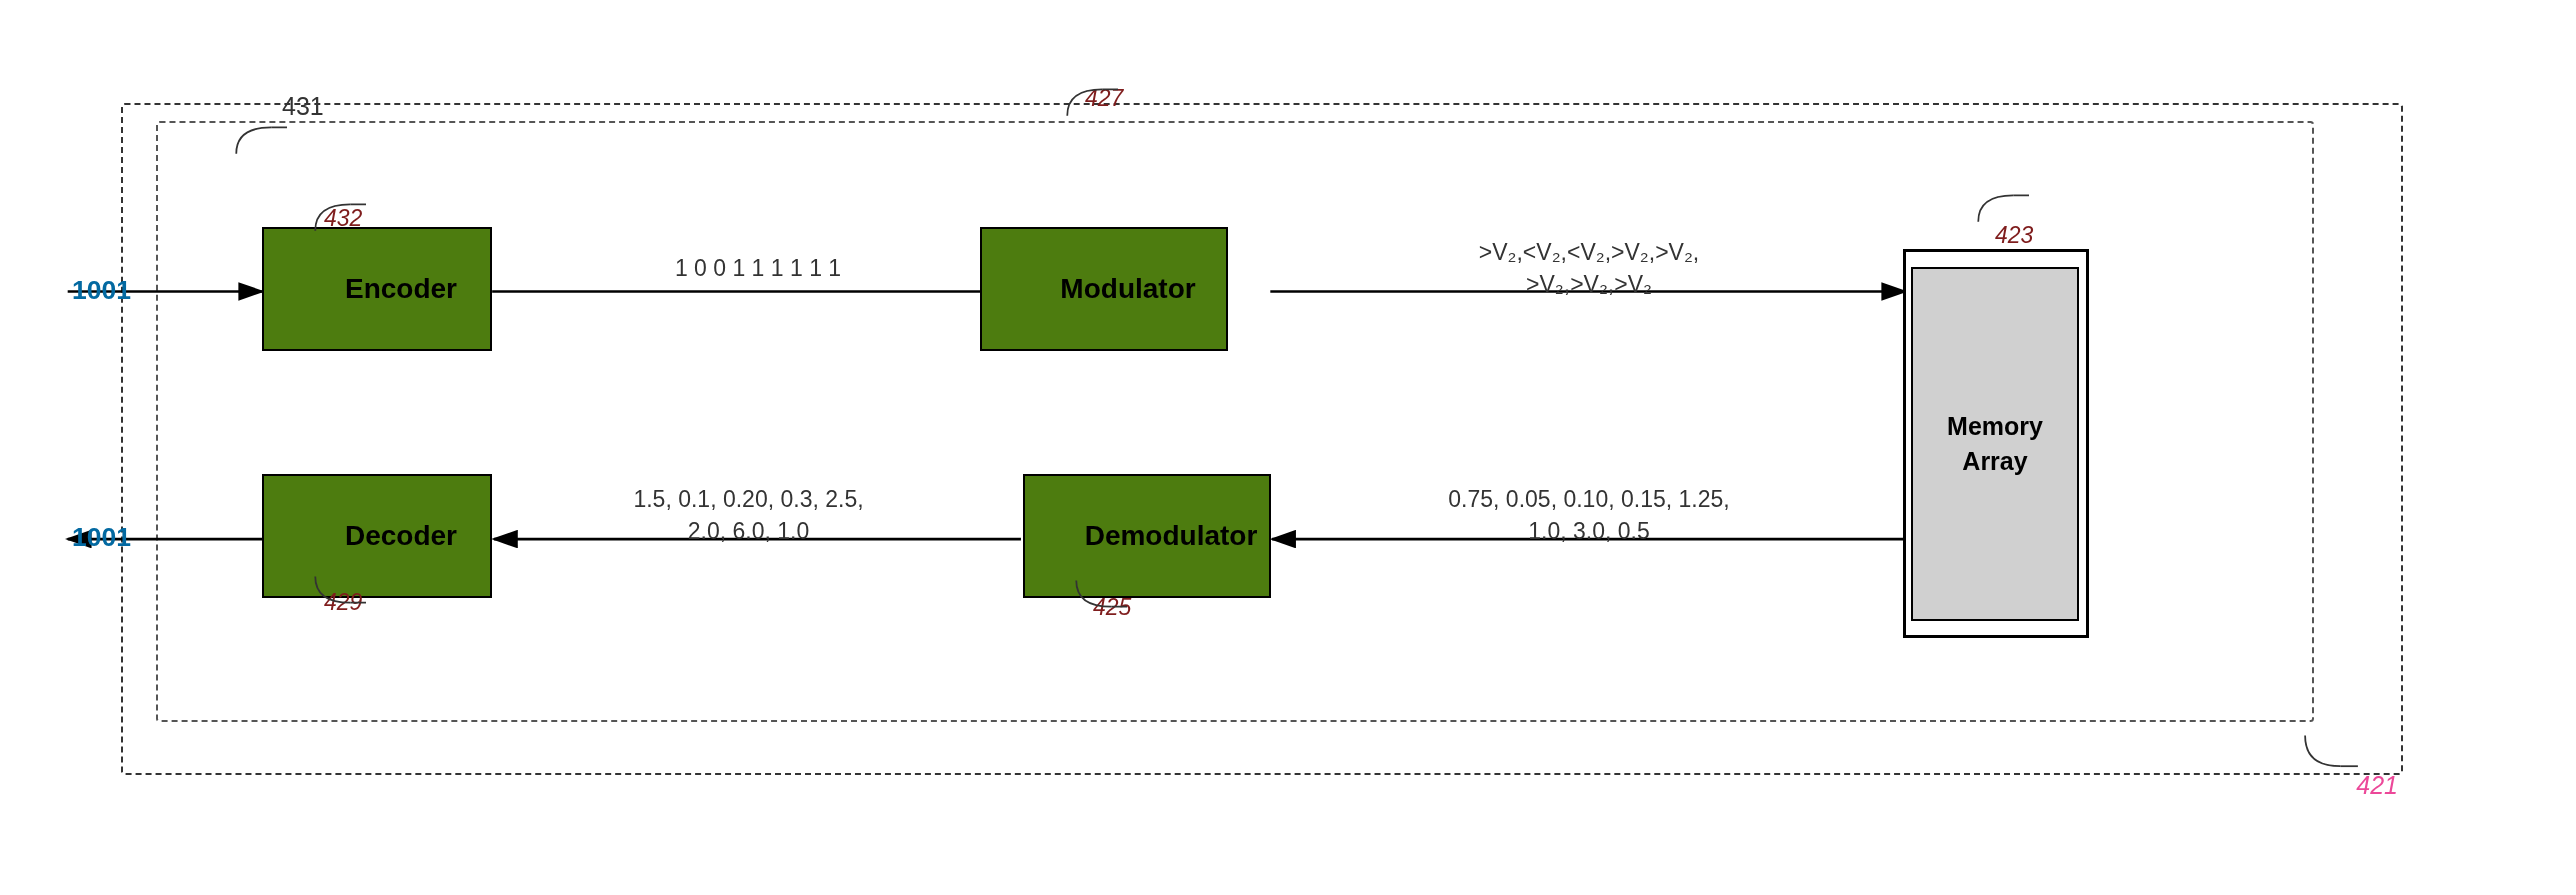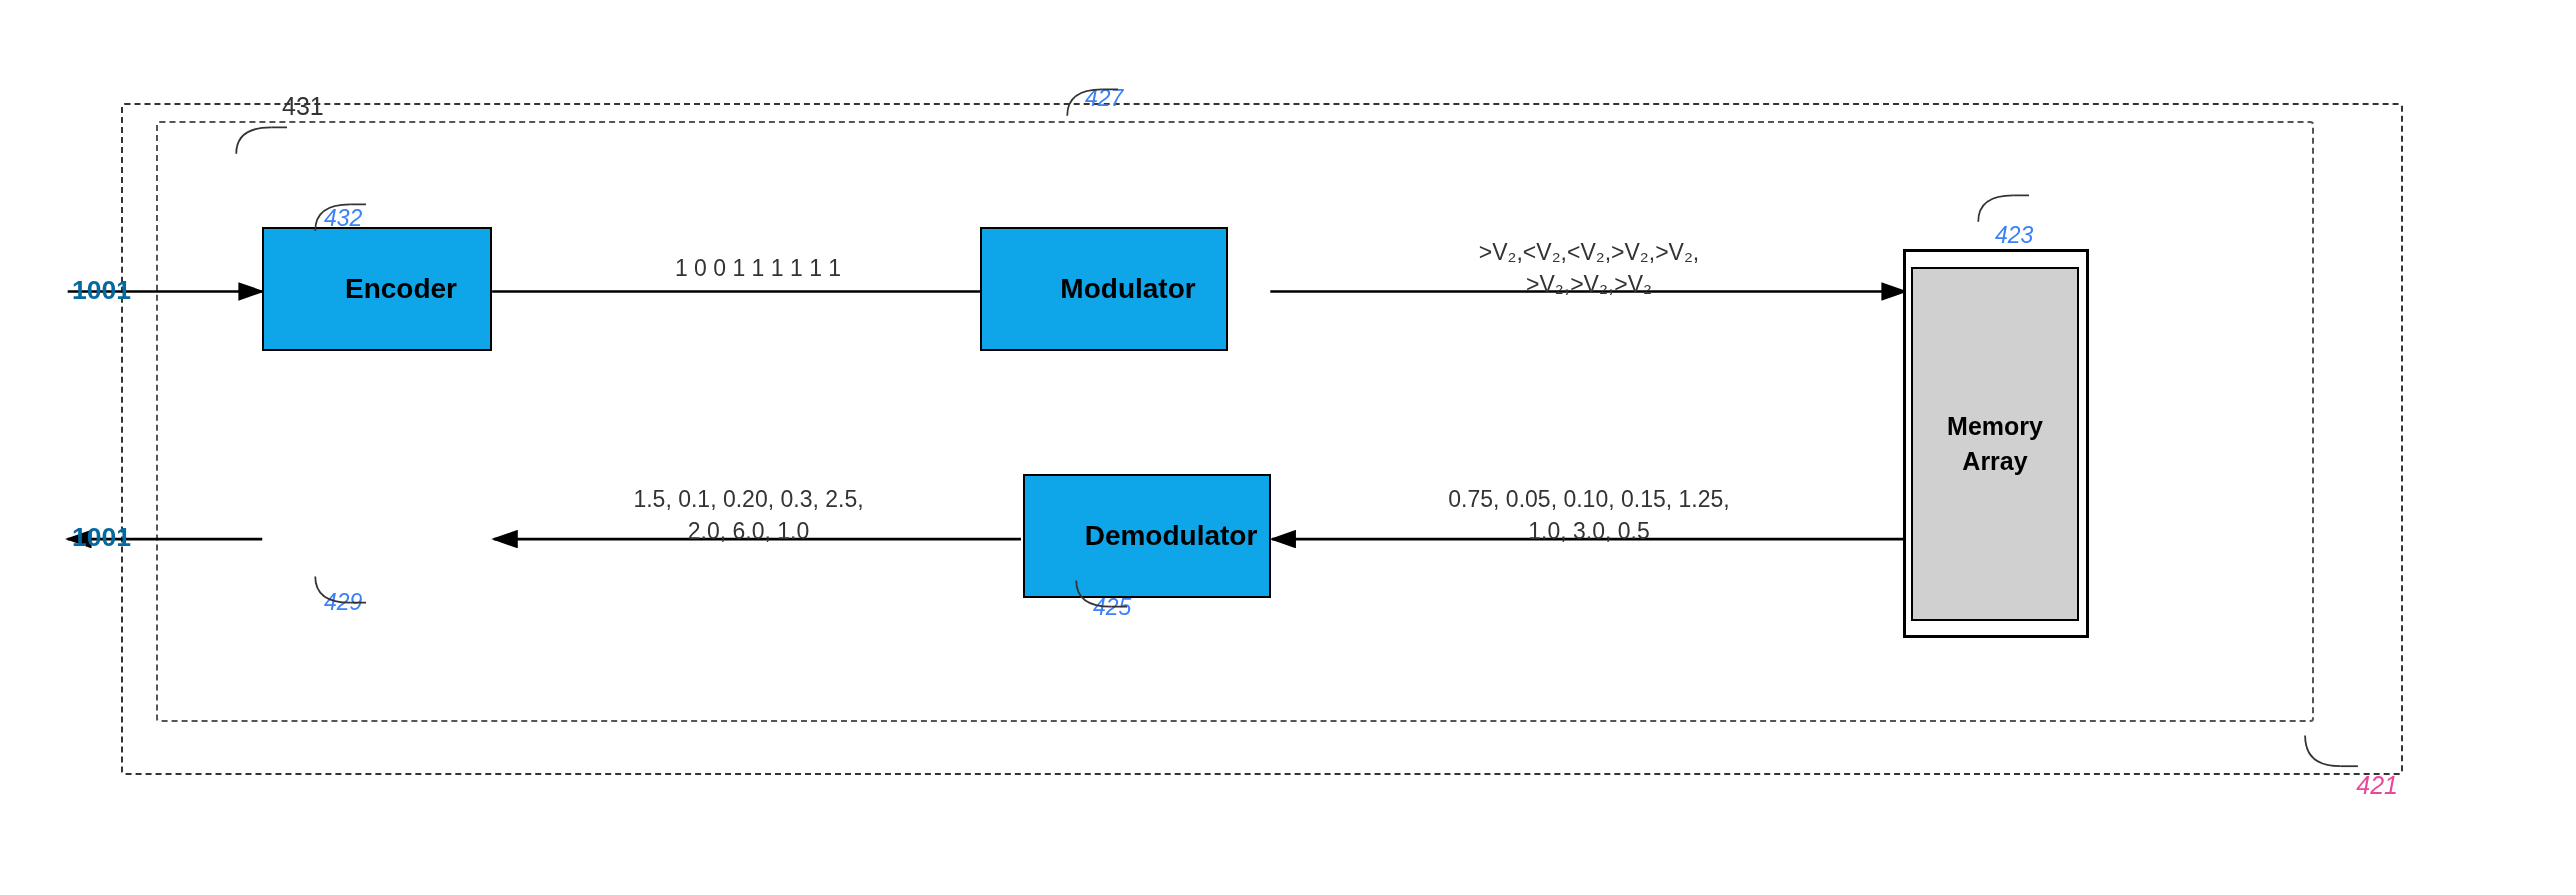--- a/index.html
+++ b/index.html
@@ -52,21 +52,21 @@
       position: absolute;
       top: -31px;
       left: 124px;
       font-size: 25px;
       color: #333;
     }
 
     
     .component-box {
       position: absolute;
-      background: #0ea5e9;
+      background: #4d7c0f;
       border: 2.7px solid #000;
       display: flex;
       align-items: center;
       justify-content: center;
       font-size: 28px;
       font-weight: bold;
       text-align: center;
       padding-left: 48px;
     }
 
@@ -166,21 +166,21 @@
       font-size: 26.5px;
       font-weight: bold;
       color: #0369a1;
     }
 
     
     .bracket-label {
       position: absolute;
       font-style: italic;
       font-size: 23px;
-      color: #3b82f6;
+      color: #7f1d1d;
     }
   </style>
 </head>
 <body>
 
 <div class="diagram-container">
 
   <div class="outer-box">
     <span class="label-421">421</span>
   </div>
@@ -216,20 +216,23 @@
   </svg>
 
   <div class="component-box encoder-box">
     <span>Encoder</span>
   </div>
 
   <div class="bracket-label label-432">
     <span>432</span>
   </div>
 
+  <div class="component-box decoder-box">
+    <span>Decoder</span>
+  </div>
 
   <div class="bracket-label label-429">
     <span>429</span>
   </div>
 
   <div class="component-box modulator-box">
     <span>Modulator</span>
   </div>
 
   <div class="bracket-label label-427">

